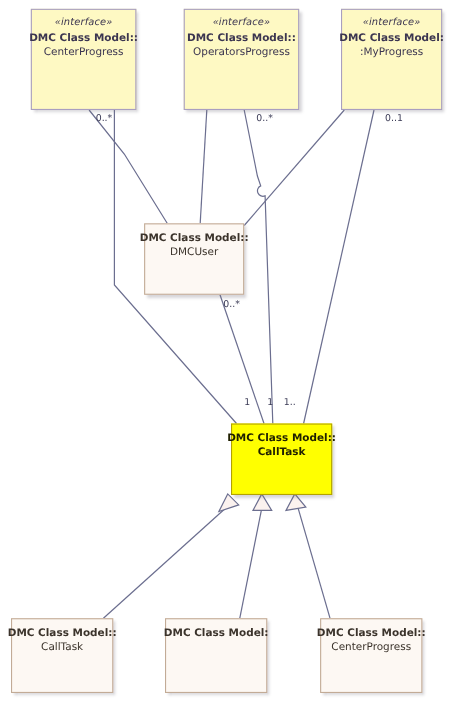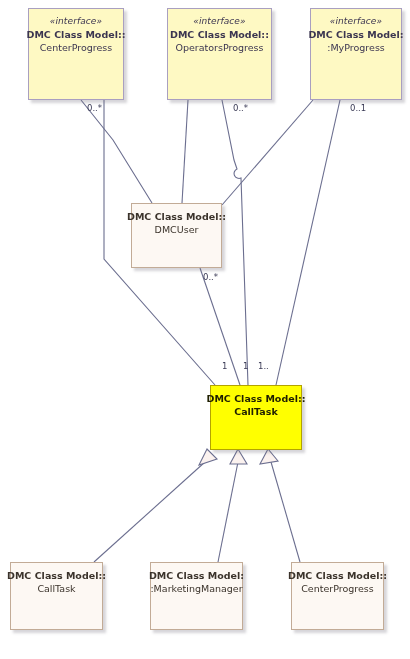--- a/index.html
+++ b/index.html
@@ -180,21 +180,20 @@
     <div class="node-name">CallTask</div>
   </div>
 
   <div class="uml-node classbox" style="left:10px; top:562px; width:93px; height:68px;">
     <div class="node-qualifier">DMC Class Model::</div>
     <div class="node-name">CallTask</div>
   </div>
 
   <div class="uml-node classbox" style="left:150px; top:562px; width:93px; height:68px;">
     <div class="node-qualifier">DMC Class Model:</div>
-    <div class="node-name">:MarketingManager</div>
   </div>
 
   <div class="uml-node classbox" style="left:291px; top:562px; width:93px; height:68px;">
     <div class="node-qualifier">DMC Class Model::</div>
     <div class="node-name">CenterProgress</div>
   </div>
 
 </div>
 
 </body></html>

